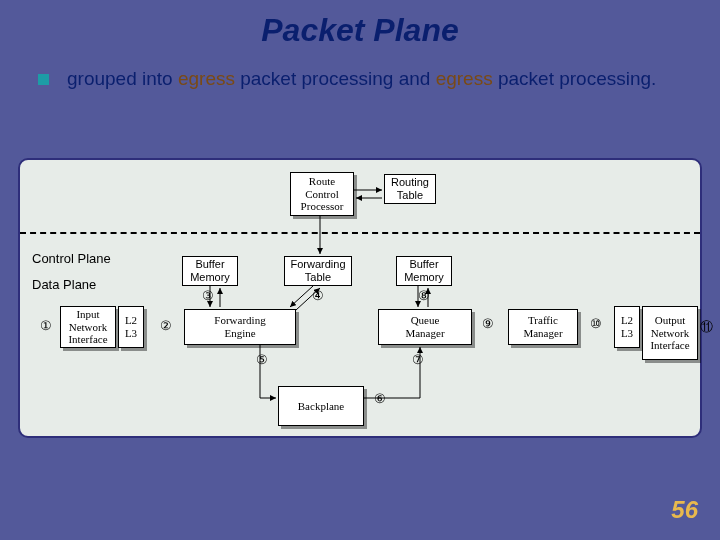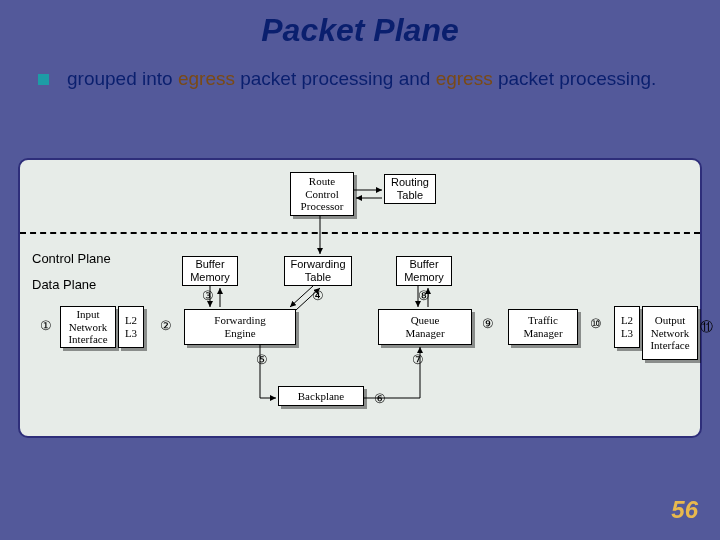--- a/index.html
+++ b/index.html
@@ -123,21 +123,21 @@
   <div class="box" style="left:376px;top:96px;width:56px;height:30px">Buffer<br>Memory</div>
 
   <div class="box shadow" style="left:40px;top:146px;width:56px;height:42px">Input<br>Network<br>Interface</div>
   <div class="box shadow" style="left:98px;top:146px;width:26px;height:42px">L2<br>L3</div>
   <div class="box shadow" style="left:164px;top:149px;width:112px;height:36px">Forwarding<br>Engine</div>
   <div class="box shadow" style="left:358px;top:149px;width:94px;height:36px">Queue<br>Manager</div>
   <div class="box shadow" style="left:488px;top:149px;width:70px;height:36px">Traffic<br>Manager</div>
   <div class="box shadow" style="left:594px;top:146px;width:26px;height:42px">L2<br>L3</div>
   <div class="box shadow" style="left:622px;top:146px;width:56px;height:54px">Output<br>Network<br>Interface</div>
 
-  <div class="box shadow" style="left:258px;top:226px;width:86px;height:20px">Backplane</div>
+  <div class="box shadow" style="left:258px;top:226px;width:86px;height:40px">Backplane</div>
 
   <div class="num" style="left:20px;top:158px">①</div>
   <div class="num" style="left:140px;top:158px">②</div>
   <div class="num" style="left:182px;top:128px">③</div>
   <div class="num" style="left:292px;top:128px">④</div>
   <div class="num" style="left:236px;top:192px">⑤</div>
   <div class="num" style="left:354px;top:231px">⑥</div>
   <div class="num" style="left:392px;top:192px">⑦</div>
   <div class="num" style="left:398px;top:128px">⑧</div>
   <div class="num" style="left:462px;top:156px">⑨</div>

